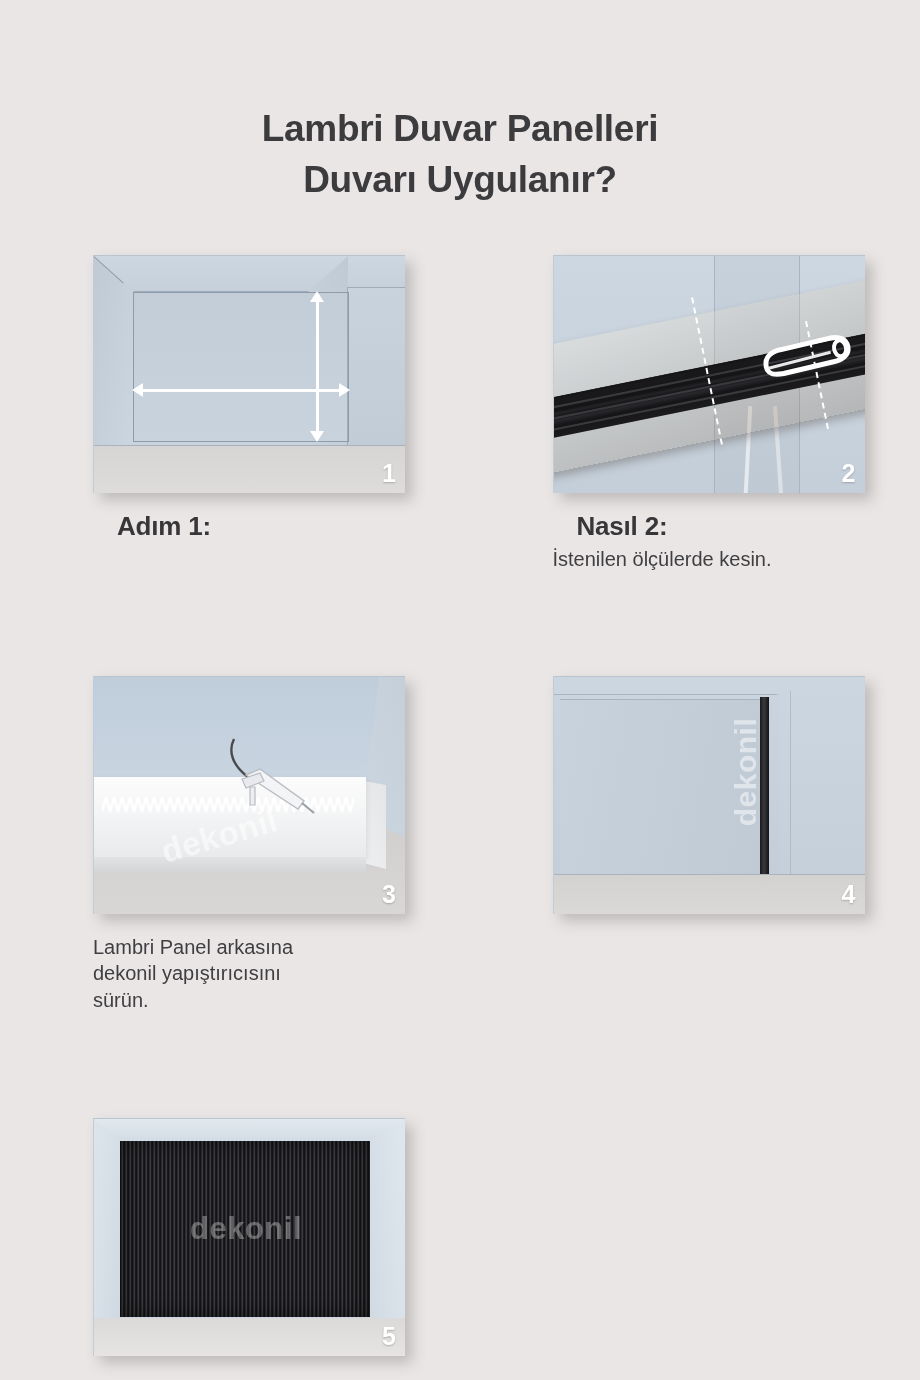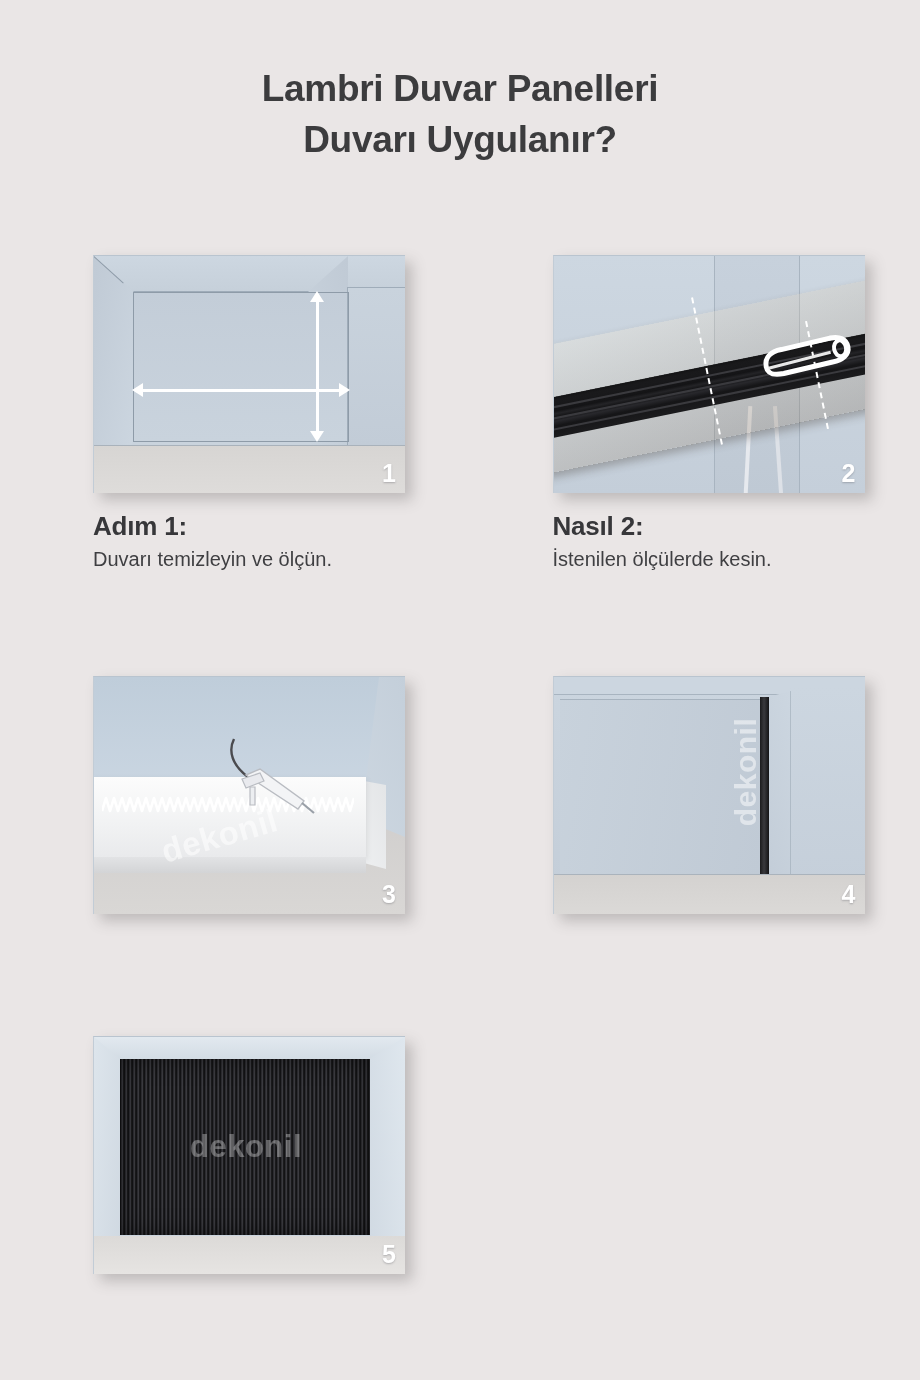--- a/index.html
+++ b/index.html
@@ -9,21 +9,21 @@
     height: 1380px;
     background: #eae6e6;
     font-family: "Liberation Sans", sans-serif;
     color: #3a3a3c;
     overflow: hidden;
     position: relative;
   }
 
   
   .title-block {
-    padding-top: 64px;
+    padding-top: 104px;
     text-align: center;
   }
   .title-line {
     font-size: 37px;
     font-weight: bold;
     letter-spacing: -0.3px;
     color: #3c3c3e;
     line-height: 1.37;
   }
 
@@ -246,20 +246,21 @@
   }
 
   
   .caption { width: 330px; padding-top: 17px; }
   .caption .head {
     font-size: 26px;
     font-weight: bold;
     color: #37373a;
     letter-spacing: -0.2px;
     line-height: 1.25;
+    margin-left: 24px;
   }
   .caption .body {
     font-size: 20px;
     color: #3f3f42;
     line-height: 1.32;
     margin-top: 3px;
     white-space: pre-line;
   }
 </style>
 </head>
@@ -295,21 +296,20 @@
           <div class="ahead" style="left:245px;top:127px;border-top:7px solid transparent;border-bottom:7px solid transparent;border-left:11px solid #ffffff;"></div>
 
           <div class="arrow v" style="left:222px;top:45px;height:132px;"></div>
           <div class="ahead" style="left:216px;top:35px;border-left:7px solid transparent;border-right:7px solid transparent;border-bottom:11px solid #ffffff;"></div>
           <div class="ahead" style="left:216px;top:175px;border-left:7px solid transparent;border-right:7px solid transparent;border-top:11px solid #ffffff;"></div>
 
           <div class="num">1</div>
         </div>
         <div class="caption">
           <div class="head">Adım 1:</div>
-          <div class="body">Duvarı temizleyin ve ölçün.</div>
         </div>
       </div>
     </div>
 
     <div class="col right">
       <div class="step">
         <div class="illus">
           <div class="s2-wallA"></div>
           <div class="s2-wallB"></div>
           <div class="s2-wallC"></div>
@@ -366,20 +366,23 @@
             <path d="M16 44 L34 38 L38 46 L20 53 Z" fill="#e9eaee" stroke="#b9bcc2" stroke-width="1.2"></path>
             <path d="M24 52 L29 52 L29 70 L24 70 Z" fill="#eceef1" stroke="#b9bcc2" stroke-width="1.2"></path>
             <path d="M76 68 L88 78" stroke="#9aa0a8" stroke-width="2.2"></path>
           </svg>
 
           <div class="wm" style="left:66px;top:140px;font-size:33px;color:rgba(255,255,255,0.55);transform:rotate(-16deg);">dekonil</div>
 
           <div class="num">3</div>
         </div>
         <div class="caption">
+          <div class="body">Lambri Panel arkasına
+dekonil yapıştırıcısını
+sürün.</div>
         </div>
       </div>
     </div>
 
     <div class="col right">
       <div class="step">
         <div class="illus">
           <div class="s4-back"></div>
           <div class="s4-ceil"></div>
           <div class="s4-side"></div>

